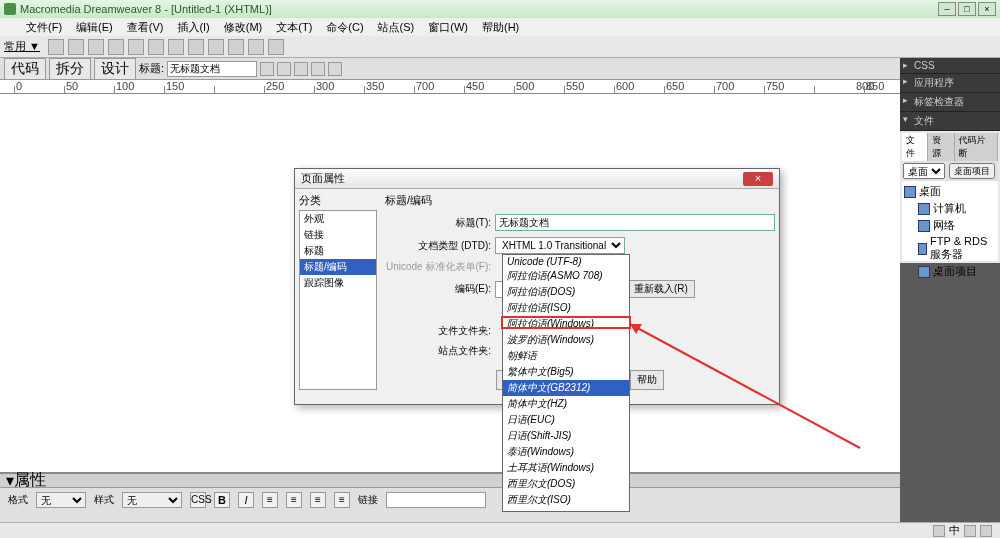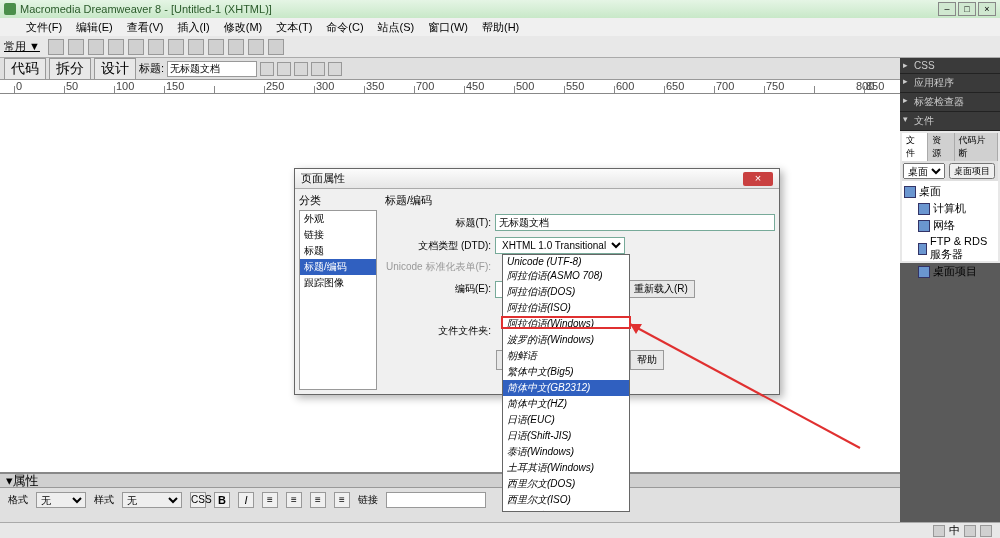--- a/index.html
+++ b/index.html
@@ -36,21 +36,21 @@
 .panel-tabs span{padding:1px 4px;font-size:9px;border-right:1px solid #aaa;}
 .panel-tabs span.active{background:#fff;}
 .site-row{height:20px;display:flex;align-items:center;gap:4px;padding:1px;background:#e0e0e0;}
 .site-row select{font-size:10px;height:16px;}
 .site-row button{font-size:9px;padding:0 3px;height:16px;}
 .tree{background:#fff;height:80px;padding:2px;}
 .tree-item{display:flex;align-items:center;gap:3px;padding:1px 0;font-size:10px;}
 .tree-item .ico{width:12px;height:12px;background:#6a96d0;border:1px solid #336;}
 .tree-item.indent{padding-left:14px;}
 .prop-panel{position:absolute;bottom:0;left:0;right:100px;height:66px;background:#e0e0e0;border-top:2px solid #888;}
-.prop-hdr{height:14px;background:#d0d0d0;padding:0 6px;display:flex;align-items:center;font-size:13px;border-bottom:1px solid #999;}
+.prop-hdr{height:14px;background:#d0d0d0;padding:0 6px;display:flex;align-items:center;font-size:16px;border-bottom:1px solid #999;}
 .prop-hdr::before{content:"▾ ";}
 .prop-body{padding:4px 8px;display:flex;gap:8px;align-items:center;flex-wrap:wrap;}
 .prop-body label{font-size:10px;}
 .prop-body select,.prop-body input{font-size:10px;height:16px;border:1px solid #999;}
 .prop-body .fmt-btn{width:16px;height:16px;background:#f0f0f0;border:1px solid #999;text-align:center;line-height:14px;font-size:10px;cursor:pointer;}
 .prop-body .page-prop-btn{padding:2px 10px;background:#e8e8e8;border:1px solid #999;cursor:pointer;}
 .dialog{position:absolute;left:294px;top:168px;width:486px;background:#f0f0f0;border:1px solid #666;box-shadow:3px 3px 8px rgba(0,0,0,0.3);}
 .dlg-title{height:20px;background:linear-gradient(#fcfcfc,#e6e6e6);border-bottom:1px solid #aaa;display:flex;align-items:center;padding:0 6px;font-size:11px;}
 .dlg-title .close{margin-left:auto;width:30px;height:14px;background:#c94040;color:#fff;text-align:center;line-height:13px;font-size:11px;cursor:pointer;border-radius:2px;}
 .dlg-body{display:flex;padding:4px;}
@@ -286,20 +286,23 @@
       </div>
       <div class="dlg-row">
         <label>编码(E):</label>
         <select class="dd" style="width:128px"><option>简体中文(HZ)</option></select>
         <span class="btn">重新载入(R)</span>
       </div>
       <div style="height:20px"></div>
       <div class="dlg-row">
         <label>文件文件夹:</label>
       </div>
+      <div class="dlg-row">
+        <label>站点文件夹:</label>
+      </div>
       <div class="dlg-buttons">
         <button>确</button>
         <button style="width:40px"></button>
         <button style="width:40px"></button>
         <button>帮助</button>
       </div>
     </div>
   </div>
 </div>
 

